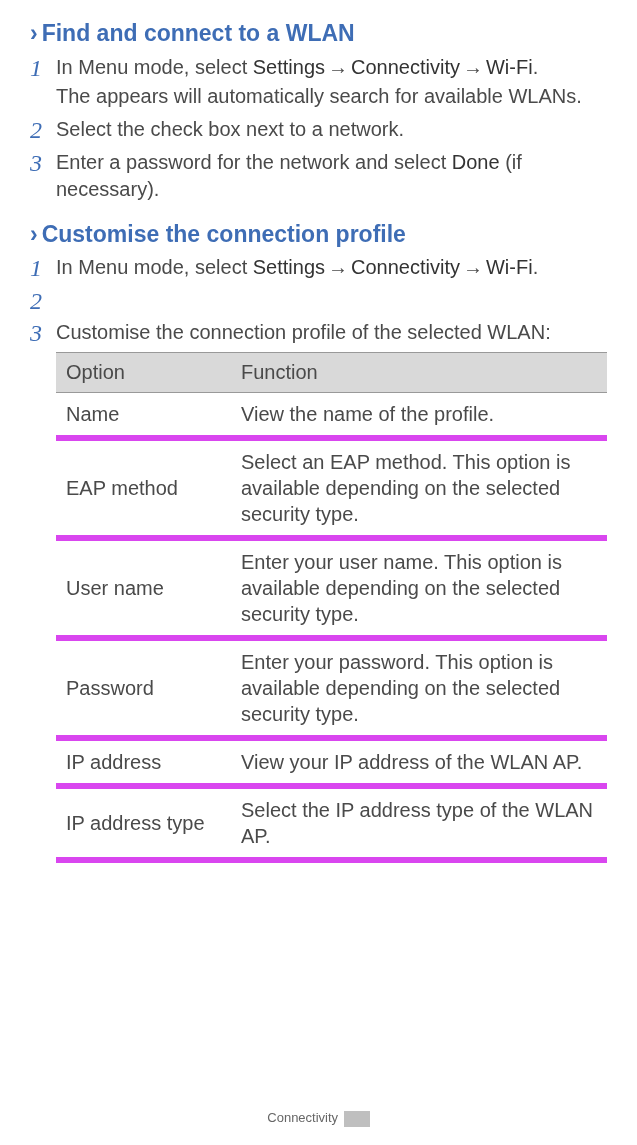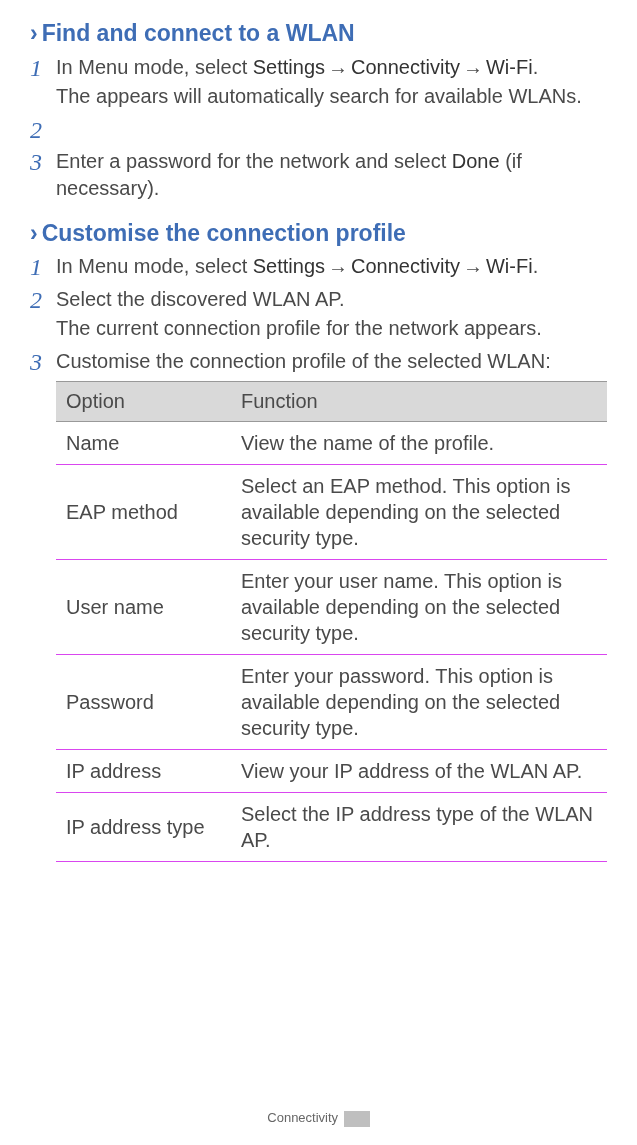--- a/index.html
+++ b/index.html
@@ -71,21 +71,21 @@
   }
   table.opts th {
     text-align: left;
     font-weight: 400;
     background: #d9d9d9;
     border-top: 1px solid #999;
     border-bottom: 1px solid #999;
     padding: 6px 10px;
   }
   table.opts td {
-    border-bottom: 1px solid #d946ef;
+    border-bottom: 6px solid #d946ef;
     padding: 8px 10px;
     vertical-align: middle;
     line-height: 1.3;
   }
   table.opts tr td:first-child {
     width: 155px;
   }
   .footer {
     position: absolute;
     bottom: 18px;
@@ -121,20 +121,21 @@
     <div class="step">
       <div class="step-num">1</div>
       <div class="step-body">
         <span>In Menu mode, select </span><b>Settings</b><span class="sep"> → </span><b>Connectivity</b><span class="sep"> → </span><b>Wi-Fi</b><span>.</span>
         <div class="step-sub">The appears will automatically search for available WLANs.</div>
       </div>
     </div>
 
     <div class="step">
       <div class="step-num">2</div>
+      <div class="step-body">Select the check box next to a network.</div>
     </div>
 
     <div class="step">
       <div class="step-num">3</div>
       <div class="step-body">
         <span>Enter a password for the network and select </span><b>Done</b><span> (if necessary).</span>
       </div>
     </div>
   </div>
 
@@ -145,24 +146,20 @@
   <div class="steps">
     <div class="step">
       <div class="step-num">1</div>
       <div class="step-body">
         <span>In Menu mode, select </span><b>Settings</b><span class="sep"> → </span><b>Connectivity</b><span class="sep"> → </span><b>Wi-Fi</b><span>.</span>
       </div>
     </div>
 
     <div class="step">
       <div class="step-num">2</div>
-      <div class="step-body">
-        <span>Select the discovered WLAN AP.</span>
-        <div class="step-sub">The current connection profile for the network appears.</div>
-      </div>
     </div>
 
     <div class="step">
       <div class="step-num">3</div>
       <div class="step-body">
         <span>Customise the connection profile of the selected WLAN:</span>
 
         <table class="opts">
           <thead>
             <tr>

